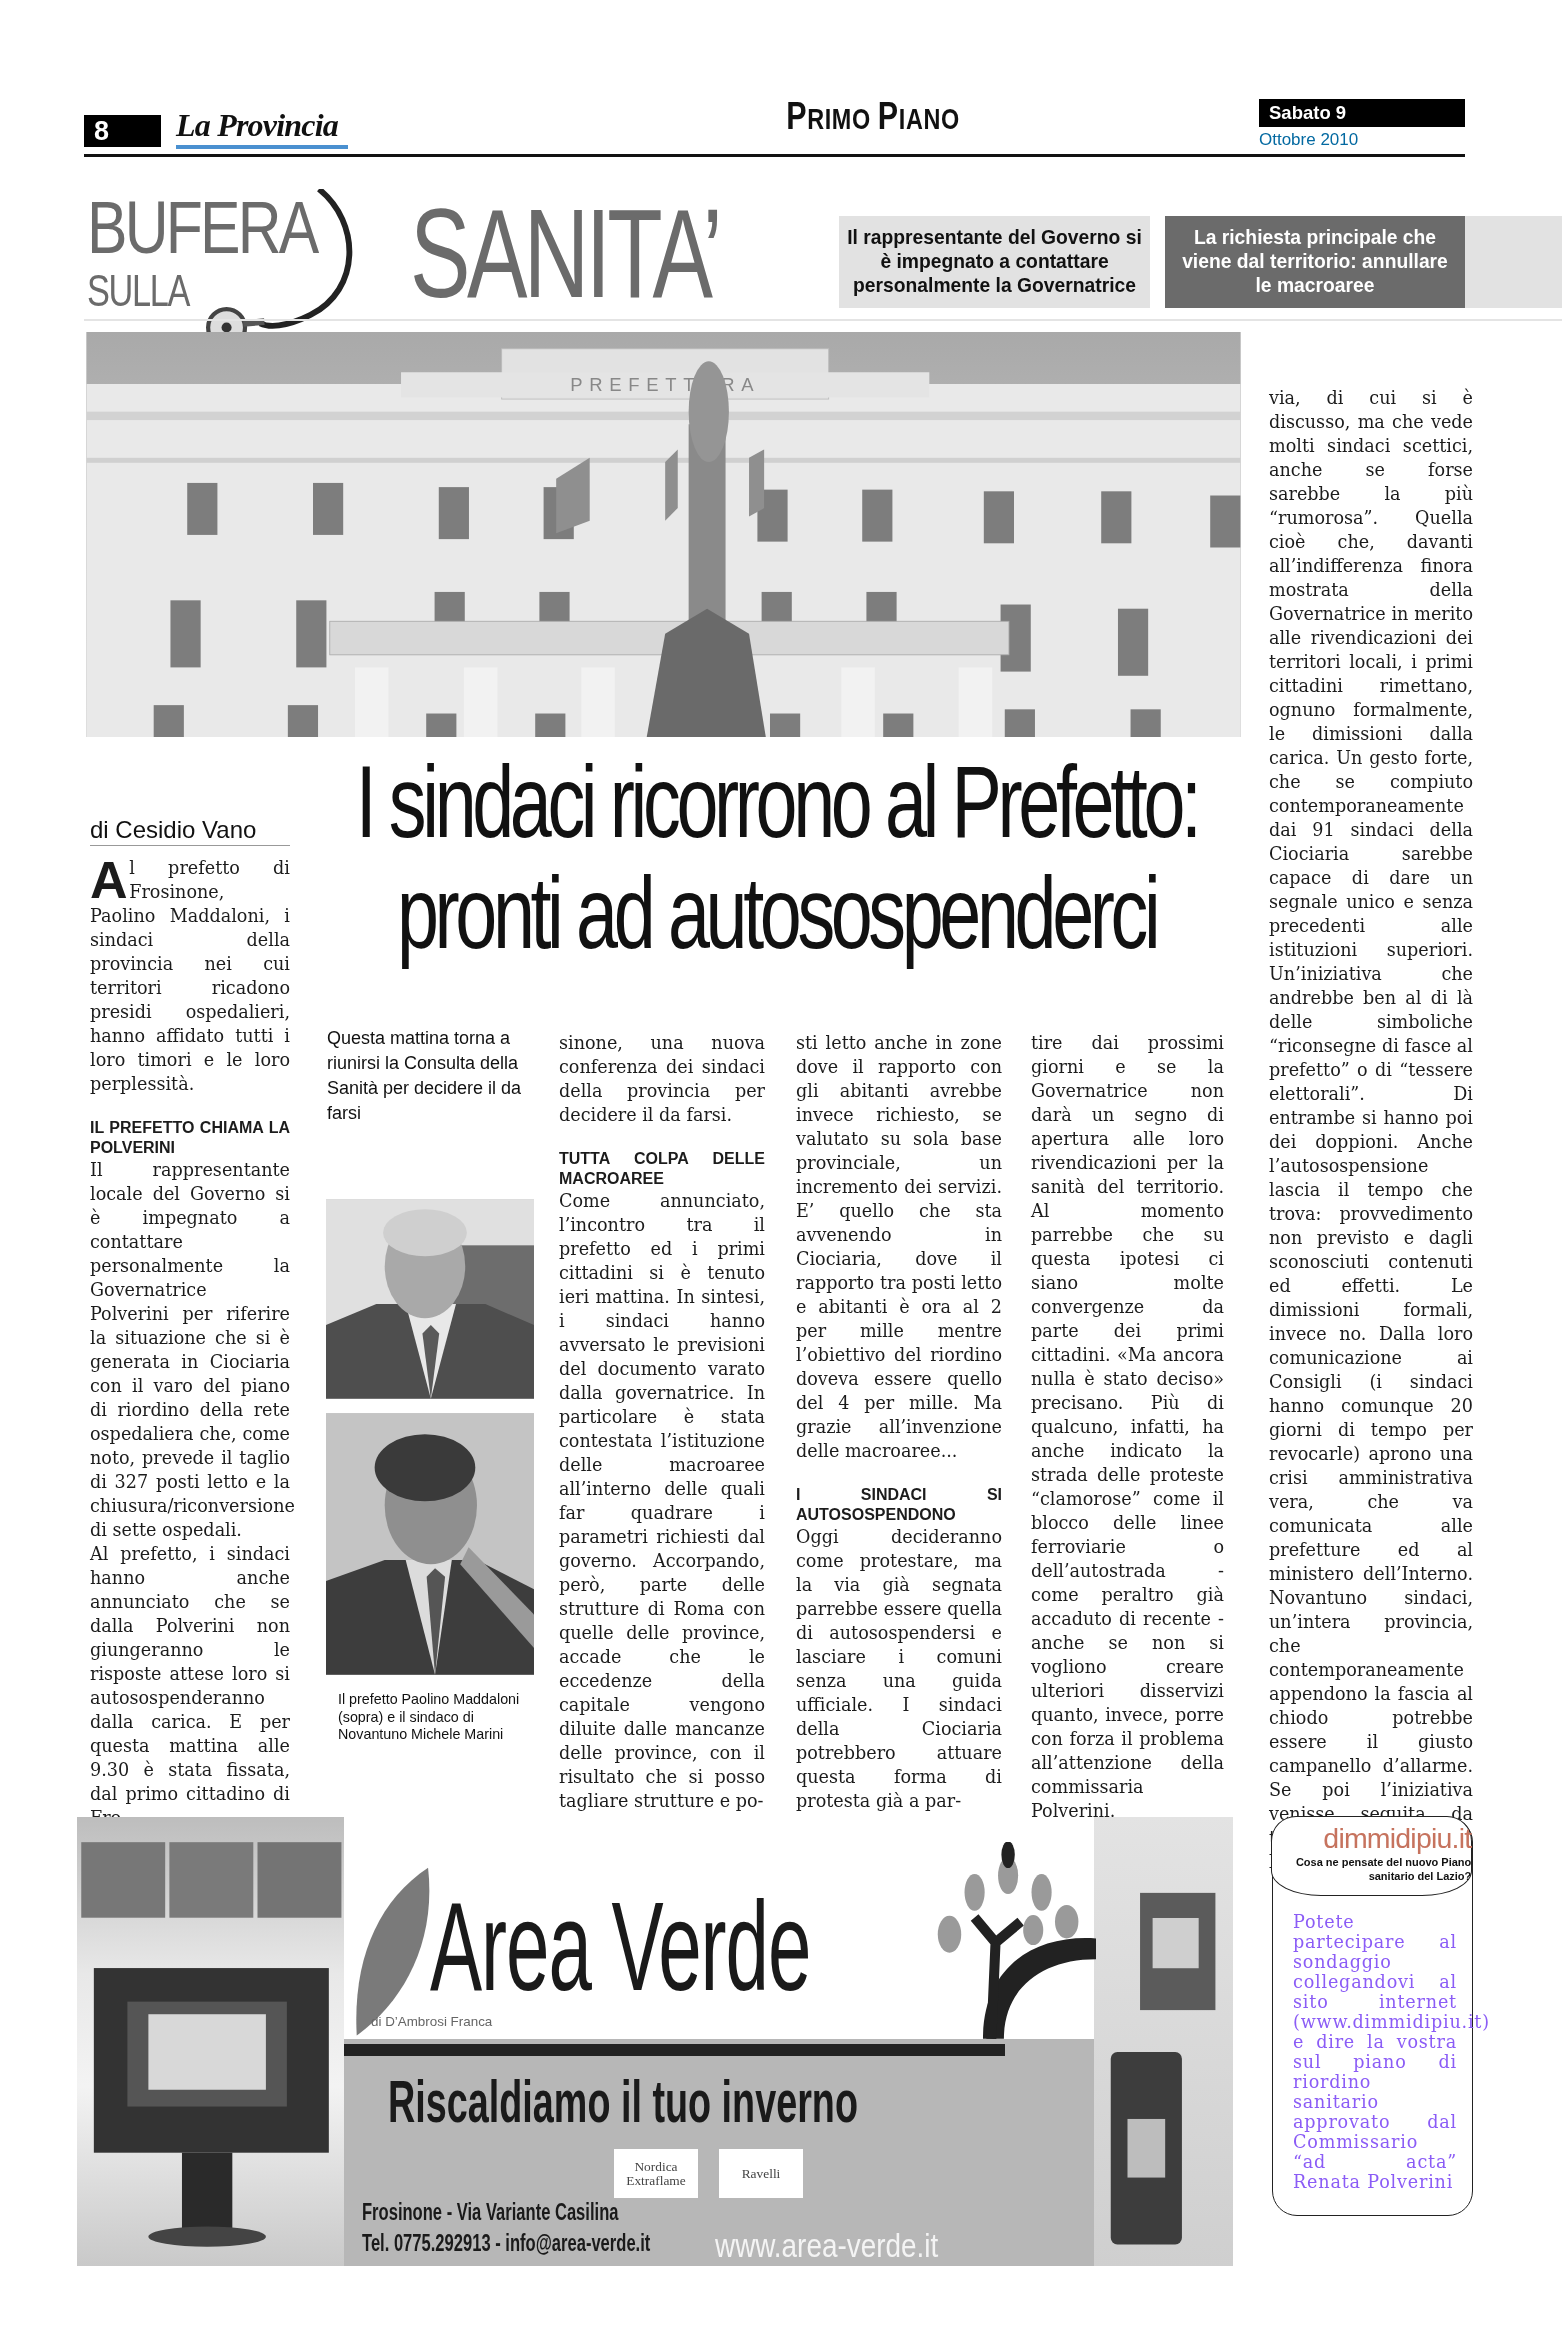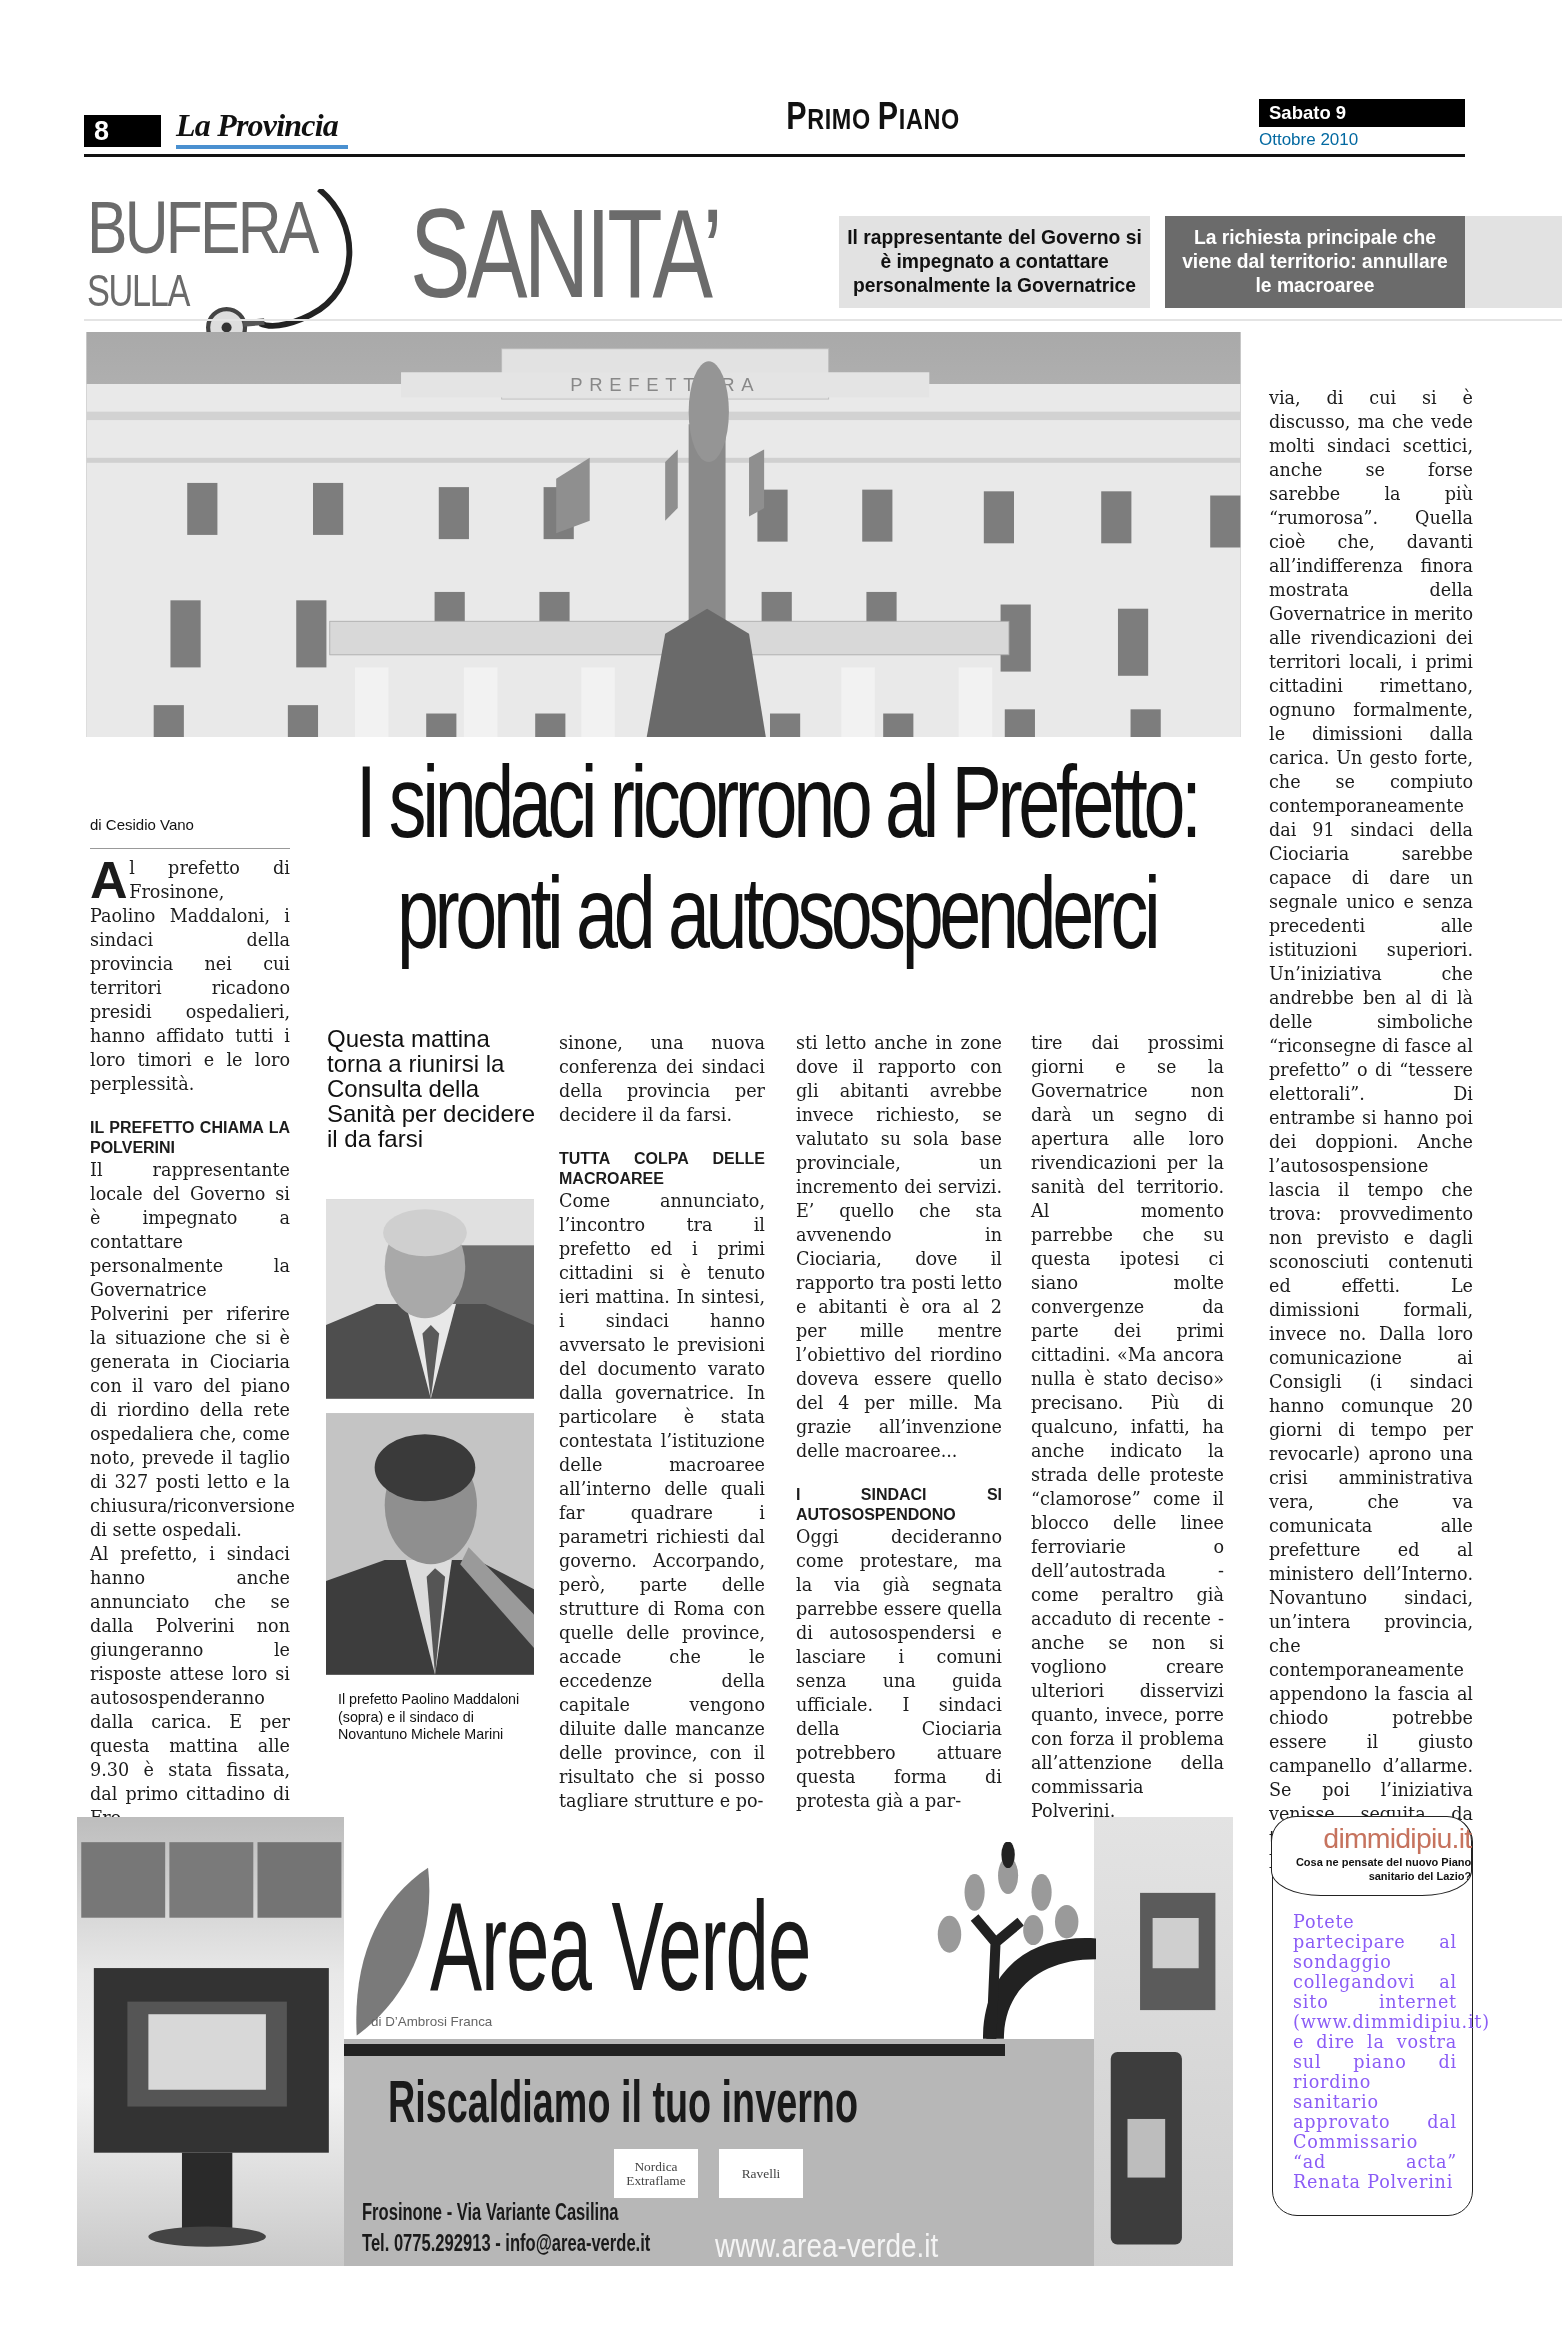--- a/index.html
+++ b/index.html
@@ -43,25 +43,25 @@
 
   
   .headline { left: 311px; top: 747px; width: 932px; font-family: "Liberation Sans", sans-serif; font-size: 102px; line-height: 111px;
     letter-spacing: -5.9px; color: #111; text-align: center; transform: scaleX(0.74); transform-origin: center top; white-space: nowrap; }
   .headline div { width: 1259px; margin-left: -164px; }
 
   
   .col { position: absolute; font-family: "DejaVu Serif", serif; font-size: 17.6px; line-height: 24px; text-align: justify; color: #1c1c1c; hyphens: manual; }
   .col p { margin: 0; }
   .col .sub { font-family: "Liberation Sans", sans-serif; font-weight: bold; font-size: 16px; line-height: 20px; text-transform: uppercase; margin-top: 22px; }
-  .byline { left: 90px; top: 816px; width: 200px; font-family: "Liberation Sans", sans-serif; font-size: 15px; color: #111;
-    border-bottom: 0.8px solid #999; padding-bottom: 15px; transform-origin: left; }
+  .byline { left: 90px; top: 816px; width: 200px; font-family: "Liberation Sans", sans-serif; font-size: 24px; color: #111;
+    border-bottom: 0.8px solid #999; padding-bottom: 1px; transform-origin: left; }
   .dropcap { float: left; font-family: "Liberation Sans", sans-serif; font-weight: bold; font-size: 52px; line-height: 42px; margin: 3.4px 1.7px 0 0; }
 
-  .subhead { left: 327px; top: 1026px; width: 210px; font-family: "Liberation Sans", sans-serif; font-size: 24px; line-height: 25px; color: #111; }
+  .subhead { left: 327px; top: 1026px; width: 210px; font-family: "Liberation Sans", sans-serif; font-size: 18px; line-height: 25px; color: #111; }
   .portrait { left: 326px; width: 208px; background: #cfcfcf; overflow: hidden; }
   .caption { left: 338px; top: 1691px; width: 201px; font-family: "Liberation Sans", sans-serif; font-size: 14.3px; line-height: 17.6px; color: #111; }
 
   
   .ad { left: 68px; top: 1817px; width: 1157px; height: 449px; background: #fff; overflow: hidden; margin-left: 9px; }
   .ad-left { position: absolute; left: 0; top: 0; width: 267px; height: 449px; background: linear-gradient(#bdbdbd, #e8e8e8 35%, #f3f3f3 60%, #c9c9c9); }
   .ad-right { position: absolute; left: 1017px; top: 0; width: 139px; height: 449px; background: linear-gradient(#e3e3e3, #cfcfcf); }
   .ad-brand { position: absolute; left: 353px; top: 67px; font-family: "Liberation Sans", sans-serif; font-size: 126px; line-height: 126px; color: #1a1a1a;
     transform: scaleX(0.62); transform-origin: left; letter-spacing: -1.7px; white-space: nowrap; }
   .ad-owner { position: absolute; left: 294px; top: 197px; font-family: "Liberation Sans", sans-serif; font-size: 13.4px; color: #666; }

